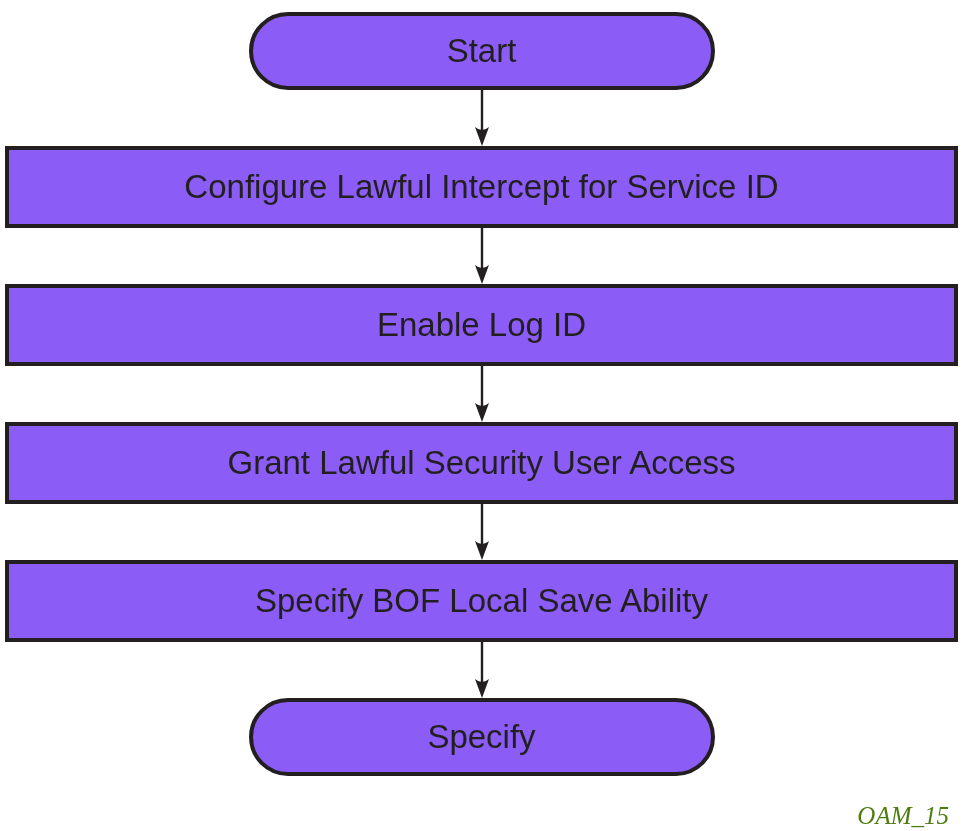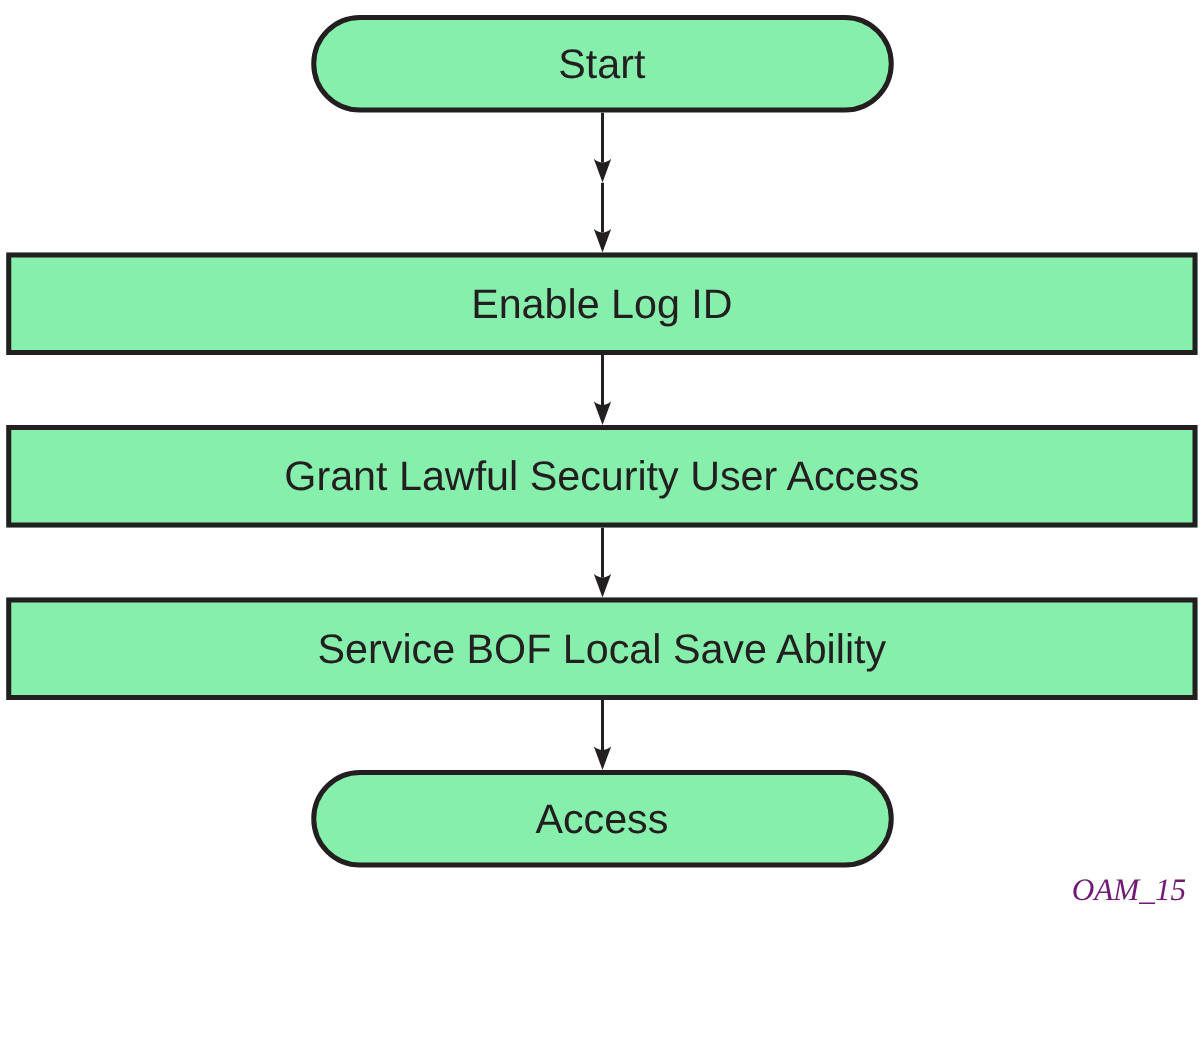--- a/index.html
+++ b/index.html
@@ -19,21 +19,21 @@
     padding-top: 12px;
     font-family: "Liberation Sans", "DejaVu Sans", sans-serif;
     color: #231f20;
     overflow: hidden;
   }
   .node {
     box-sizing: border-box;
     display: flex;
     align-items: center;
     justify-content: center;
-    background: #86efac;
+    background: #8b5cf6;
     border: 4px solid #231f20;
     font-size: 33px;
     line-height: 1.1;
     text-align: center;
     flex: 0 0 auto;
   }
   .terminator {
     width: 466px;
     height: 78px;
     border-radius: 40px;
@@ -44,42 +44,45 @@
     height: 82px;
   }
   .flow-arrow {
     flex: 0 0 auto;
     display: block;
     width: 20px;
     height: 56px;
   }
   .figure-label {
     align-self: flex-end;
-    margin-top: 5px;
+    margin-top: 26px;
     margin-right: 14px;
     font-family: "Liberation Serif", "DejaVu Serif", serif;
     font-style: italic;
     font-size: 25px;
-    color: #701a75;
+    color: #4d7c0f;
   }
 </style>
 </head>
 <body>
 
 <div class="canvas">
 
   <div class="node terminator">
     <span>Start</span>
   </div>
 
   <svg class="flow-arrow" viewBox="0 0 20 56" xmlns="http://www.w3.org/2000/svg">
     <line x1="10" y1="0" x2="10" y2="40" stroke="#231f20" stroke-width="2.4"></line>
     <path d="M10 56 L3 37 Q10 43 17 37 Z" fill="#231f20"></path>
   </svg>
 
+  <div class="node process">
+    <span>Configure Lawful Intercept for Service ID</span>
+  </div>
 
   <svg class="flow-arrow" viewBox="0 0 20 56" xmlns="http://www.w3.org/2000/svg">
     <line x1="10" y1="0" x2="10" y2="40" stroke="#231f20" stroke-width="2.4"></line>
     <path d="M10 56 L3 37 Q10 43 17 37 Z" fill="#231f20"></path>
   </svg>
 
   <div class="node process">
     <span>Enable Log ID</span>
   </div>
 
@@ -91,27 +94,27 @@
   <div class="node process">
     <span>Grant Lawful Security User Access</span>
   </div>
 
   <svg class="flow-arrow" viewBox="0 0 20 56" xmlns="http://www.w3.org/2000/svg">
     <line x1="10" y1="0" x2="10" y2="40" stroke="#231f20" stroke-width="2.4"></line>
     <path d="M10 56 L3 37 Q10 43 17 37 Z" fill="#231f20"></path>
   </svg>
 
   <div class="node process">
-    <span>Service BOF Local Save Ability</span>
+    <span>Specify BOF Local Save Ability</span>
   </div>
 
   <svg class="flow-arrow" viewBox="0 0 20 56" xmlns="http://www.w3.org/2000/svg">
     <line x1="10" y1="0" x2="10" y2="40" stroke="#231f20" stroke-width="2.4"></line>
     <path d="M10 56 L3 37 Q10 43 17 37 Z" fill="#231f20"></path>
   </svg>
 
   <div class="node terminator">
-    <span>Access</span>
+    <span>Specify</span>
   </div>
 
   <div class="figure-label">OAM_15</div>
 
 </div>
 
 </body></html>

